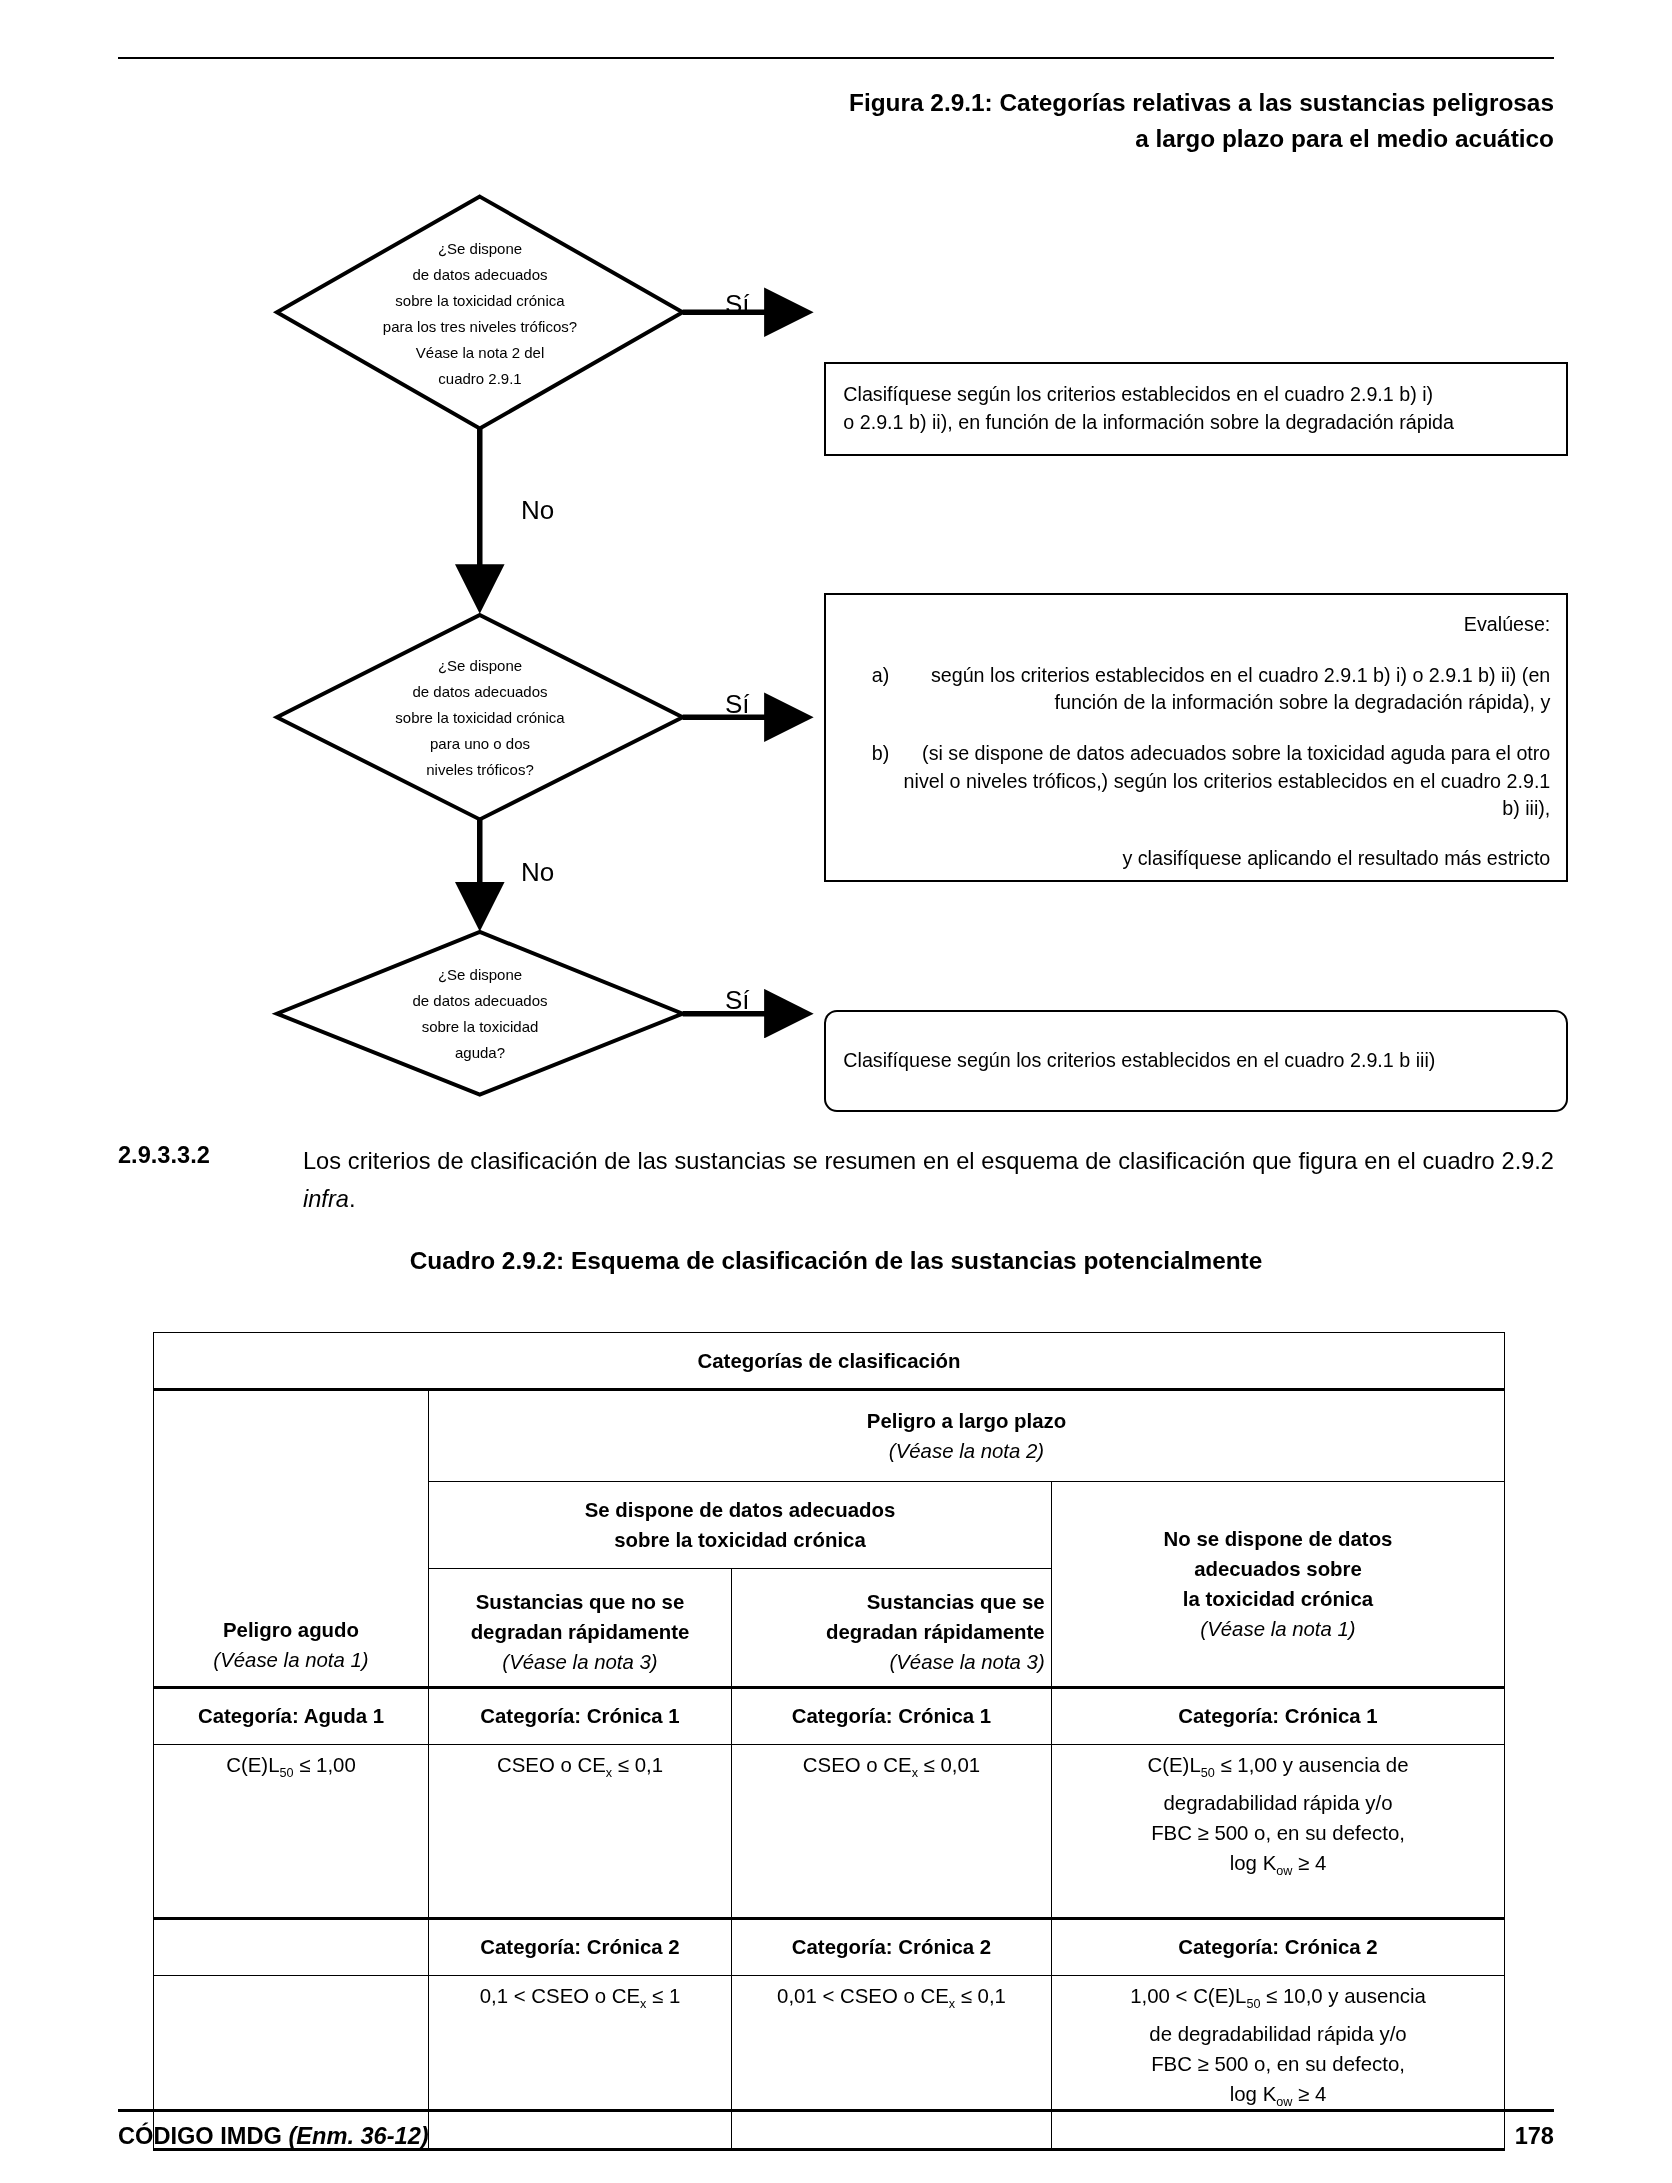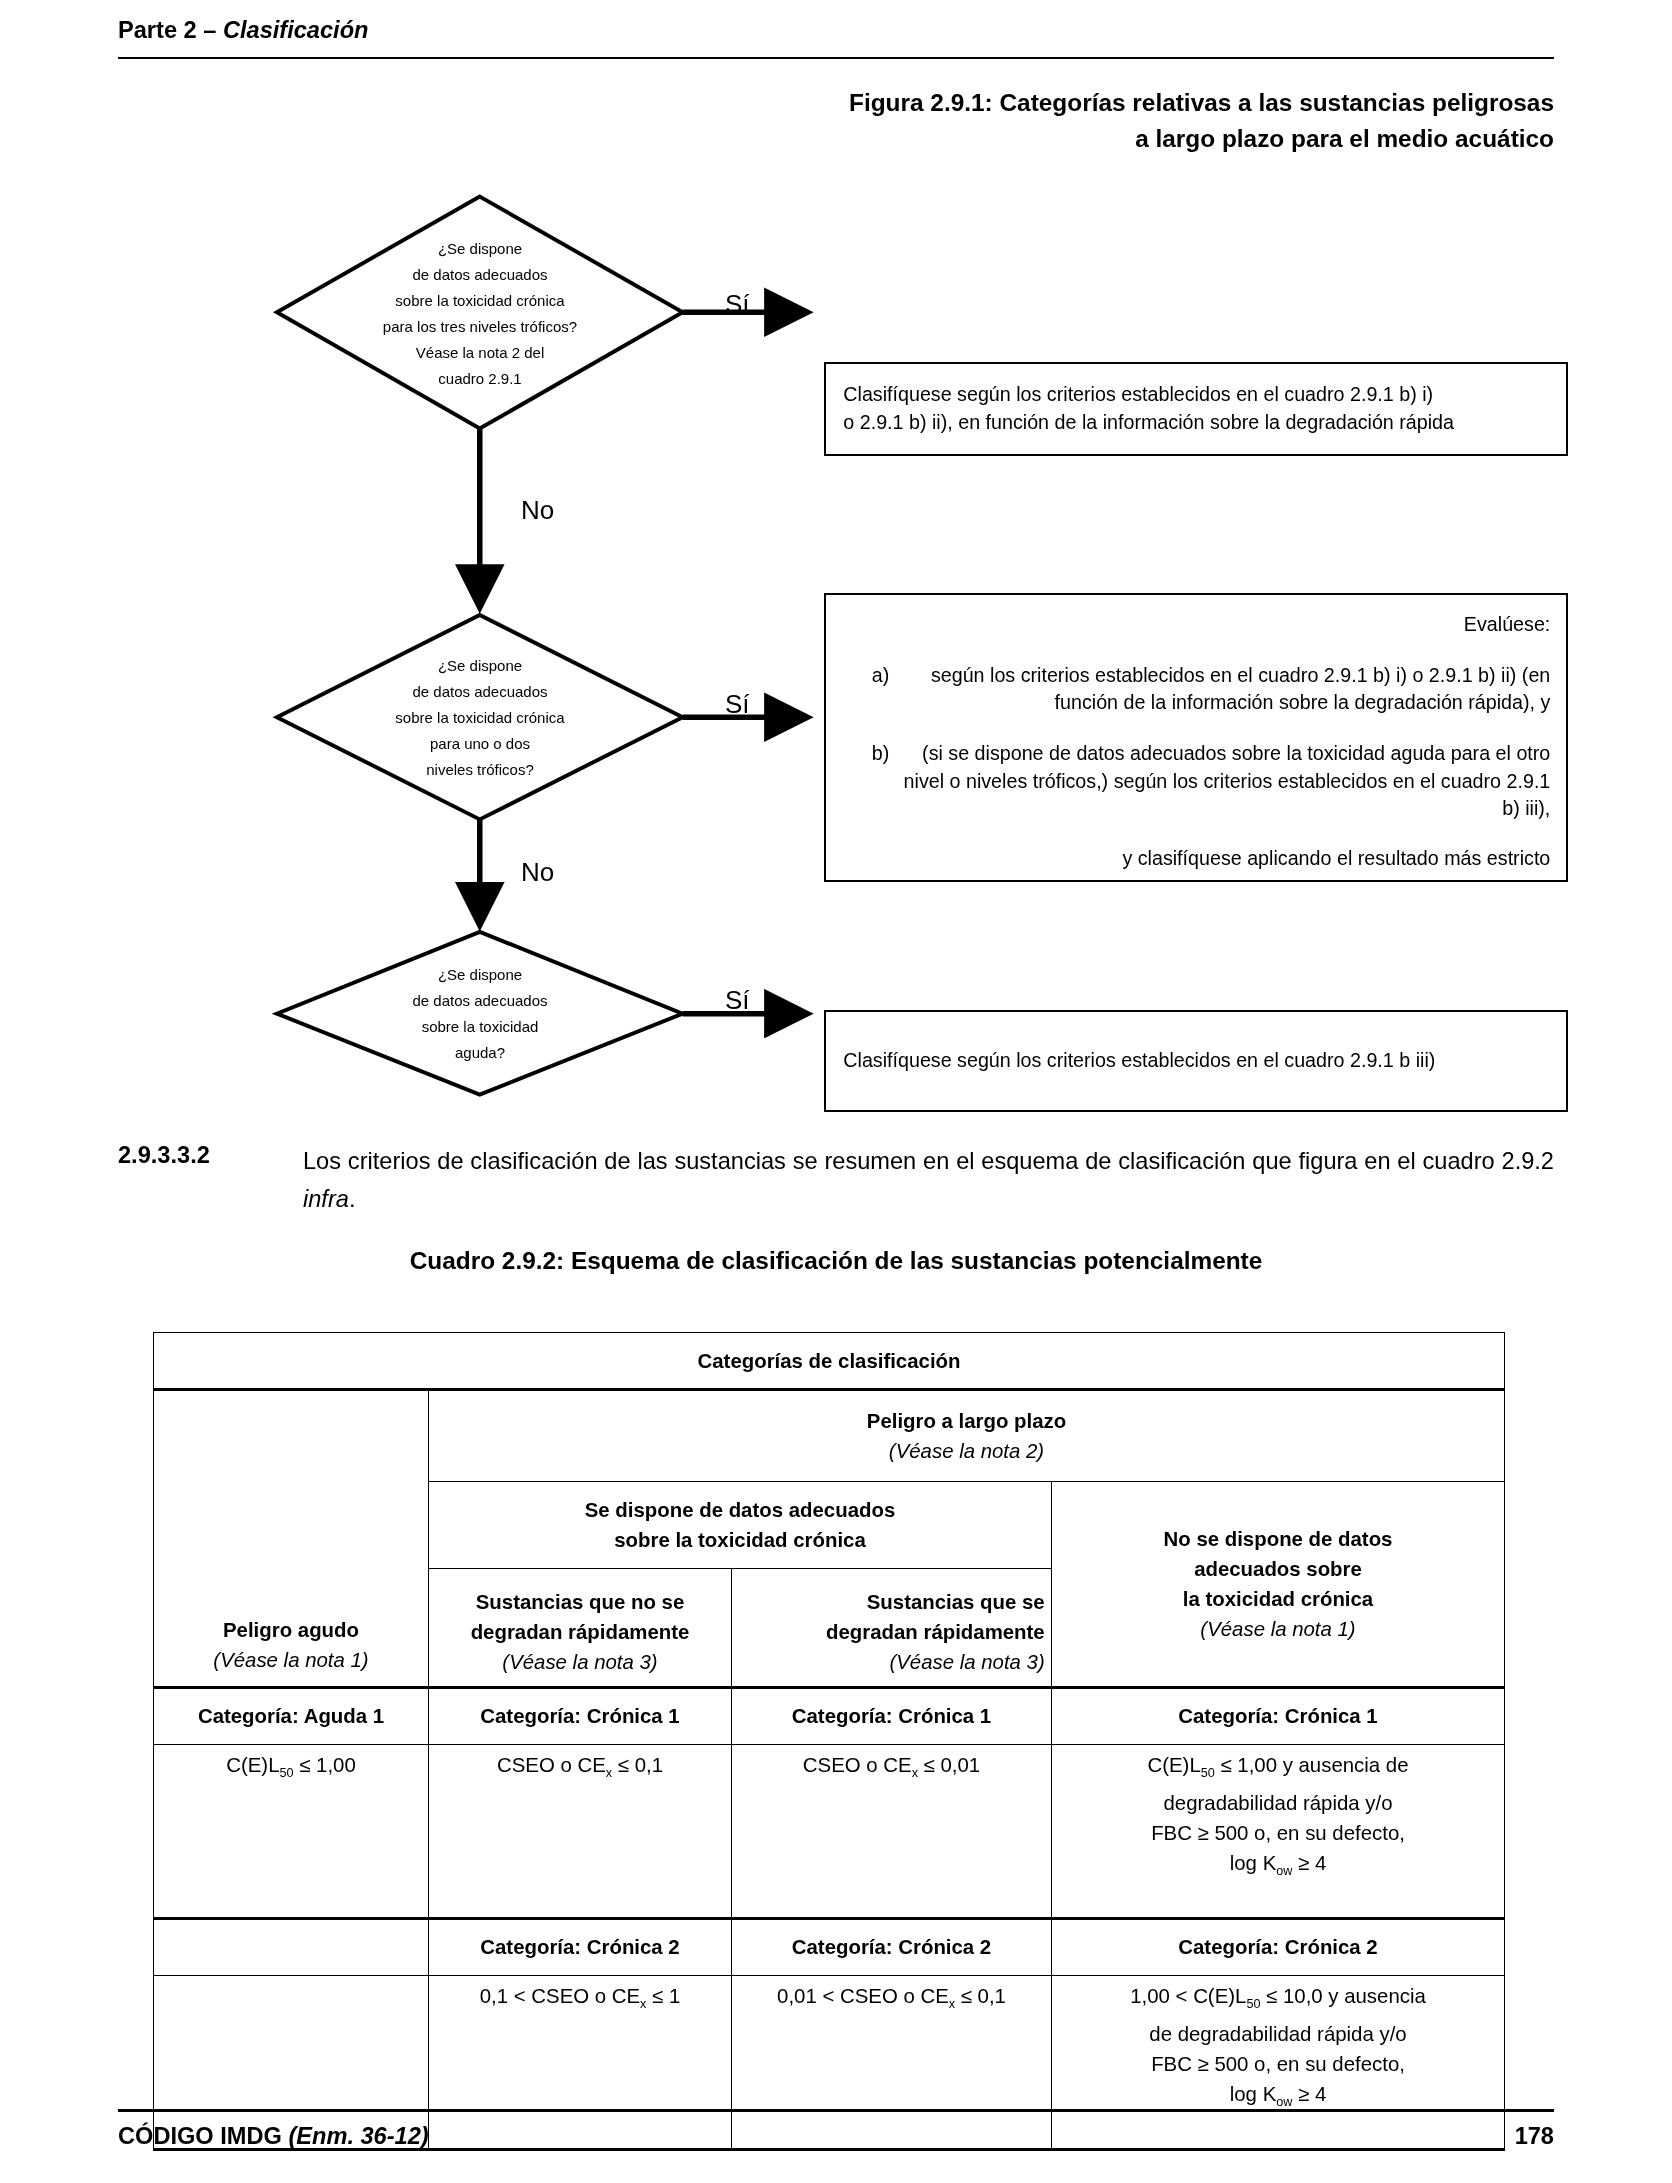--- a/index.html
+++ b/index.html
@@ -173,23 +173,20 @@
     text-align: right;
     font-size: 23.6px;
     font-weight: bold;
   }
 </style>
 </head>
 <body>
 
 <div class="page">
 
-  <div class="runhead">
-    <span>Parte 2</span><span> – </span><span class="ital">Clasificación</span>
-  </div>
   <div class="runhead-rule"></div>
 
   <div class="fig-title">
     <div>Figura 2.9.1: Categorías relativas a las sustancias peligrosas</div>
     <div>a largo plazo para el medio acuático</div>
   </div>
 
   <svg class="flow" viewBox="0 0 2126 2776">
     <defs>
       <marker id="ah" markerWidth="9" markerHeight="9" refX="7.2" refY="4.5" orient="auto" markerUnits="strokeWidth">
@@ -261,21 +258,21 @@
         </div>
         <div class="lst-row">
           <div class="lst-mk">b)</div>
           <div class="lst-bd">(si se dispone de datos adecuados sobre la toxicidad aguda para el otro nivel o niveles tróficos,) según los criterios establecidos en el cuadro 2.9.1 b) iii),</div>
         </div>
       </div>
       <div style="margin-top:22px;">y clasifíquese aplicando el resultado más estricto</div>
     </div>
   </div>
 
-  <div class="box" style="left:824px; top:963px; width:744px; height:102px; display:flex; align-items:center;">
+  <div class="box" style="left:824px; top:963px; width:744px; height:102px; display:flex; align-items:center;border-radius:13px;">
     <div class="box-inner box3-txt">
       <div>Clasifíquese según los criterios establecidos en el cuadro 2.9.1 b iii)</div>
     </div>
   </div>
 
   <div class="para-num">2.9.3.3.2</div>
   <div class="para-body"><span>Los criterios de clasificación de las sustancias se resumen en el esquema de clasificación que figura en el cuadro 2.9.2 </span><span class="ital">infra</span><span>.</span></div>
 
   <div class="tbl-caption">
     <div>Cuadro 2.9.2: Esquema de clasificación de las sustancias potencialmente</div>

